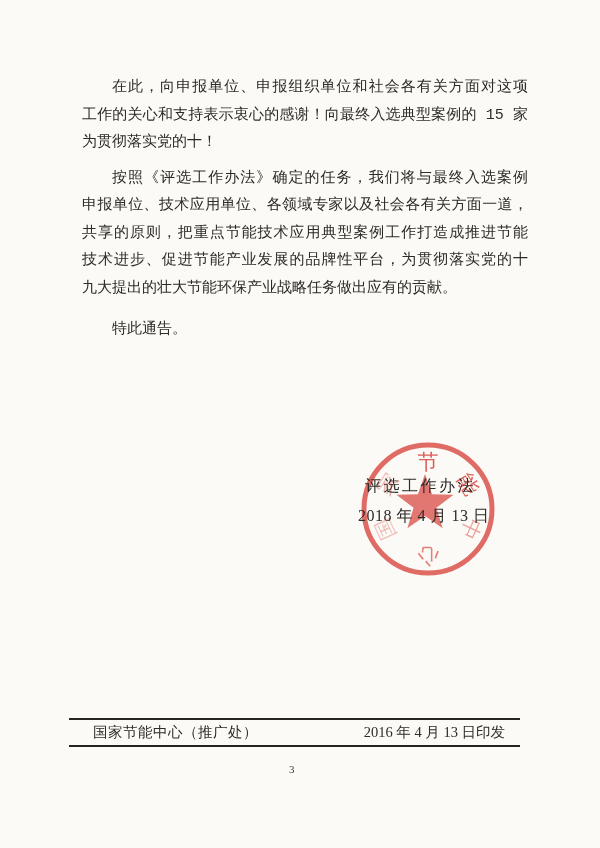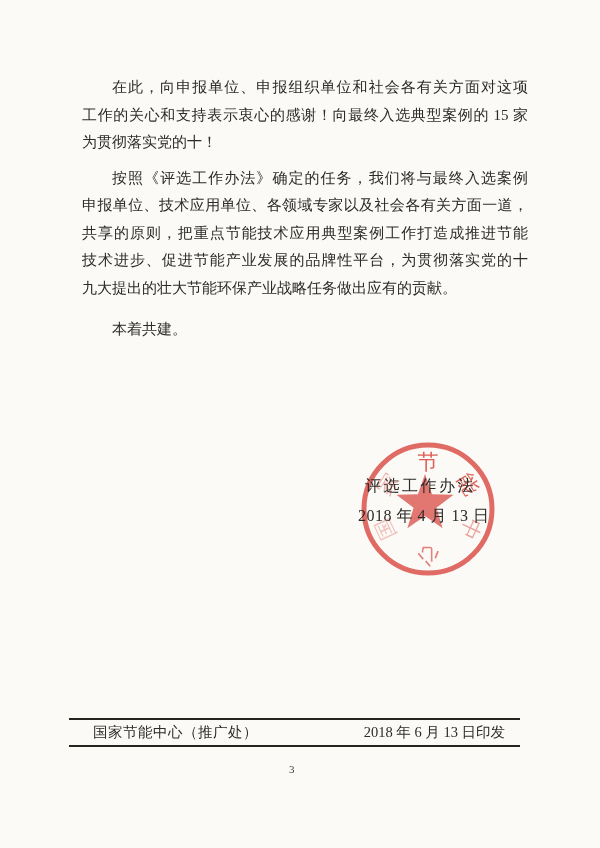--- a/index.html
+++ b/index.html
@@ -12,20 +12,21 @@
     overflow: hidden;
   }
   .page { position: absolute; inset: 0; }
 
   
   .body-text {
     position: absolute;
     left: 82px; top: 74px;
     width: 446px;
     font-size: 15px;
+    font-family: Liberation Mono, monospace;
   }
   .para { margin: 0; }
   .para-2 { margin-top: 8px; }
   .para-3 { margin-top: 14px; }
   .line {
     height: 27.5px;
     line-height: 27.5px;
     text-align: justify;
     text-align-last: justify;
     white-space: nowrap;
@@ -95,21 +96,21 @@
       <div class="line para-end">为贯彻落实党的十！</div>
     </div>
     <div class="para para-2">
       <div class="line indent">按照《评选工作办法》确定的任务，我们将与最终入选案例</div>
       <div class="line">申报单位、技术应用单位、各领域专家以及社会各有关方面一道，</div>
       <div class="line">共享的原则，把重点节能技术应用典型案例工作打造成推进节能</div>
       <div class="line">技术进步、促进节能产业发展的品牌性平台，为贯彻落实党的十</div>
       <div class="line para-end">九大提出的壮大节能环保产业战略任务做出应有的贡献。</div>
     </div>
     <div class="para para-3">
-      <div class="line para-end indent">本着共建。</div>
+      <div class="line para-end indent">特此通告。</div>
     </div>
   </div>
 
   <svg class="seal" viewBox="0 0 142 142">
     <circle cx="71" cy="71" r="64" fill="none" stroke-width="5" opacity="0.85" stroke="#d8423c"></circle>
     <path d="M0,-30 L7.05,-9.71 L28.53,-9.27 L11.41,3.71 L17.63,24.27 L0,12 L-17.63,24.27 L-11.41,3.71 L-28.53,-9.27 L-7.05,-9.71 Z" transform="translate(68,66)" opacity="0.78" fill="#d8423c"></path>
     <g font-size="21" text-anchor="middle" font-family="Liberation Serif, DejaVu Serif, serif">
       <text transform="translate(28.4,90.9) rotate(-115)" dominant-baseline="central" opacity="0.35" fill="#d8423c">国</text>
       <text transform="translate(31.1,46.1) rotate(-58)" dominant-baseline="central" opacity="0.42" fill="#d8423c">家</text>
       <text transform="translate(71,24) rotate(0)" dominant-baseline="central" opacity="0.92" fill="#d8423c">节</text>
@@ -117,18 +118,18 @@
       <text transform="translate(113.6,90.9) rotate(115)" dominant-baseline="central" opacity="0.5" fill="#d8423c">中</text>
       <text transform="translate(71,118) rotate(180)" dominant-baseline="central" opacity="0.72" fill="#d8423c">心</text>
     </g>
   </svg>
 
   <div class="sig-org">评选工作办法</div>
   <div class="sig-date">2018 年 4 月 13 日</div>
 
   <div class="footer-rule rule-top"></div>
   <div class="footer-issuer">国家节能中心（推广处）</div>
-  <div class="footer-print-date">2018 年 6 月 13 日印发</div>
+  <div class="footer-print-date">2016 年 4 月 13 日印发</div>
   <div class="footer-rule rule-bottom"></div>
 
   <div class="page-num">3</div>
 
 </div>
 
 </body></html>

